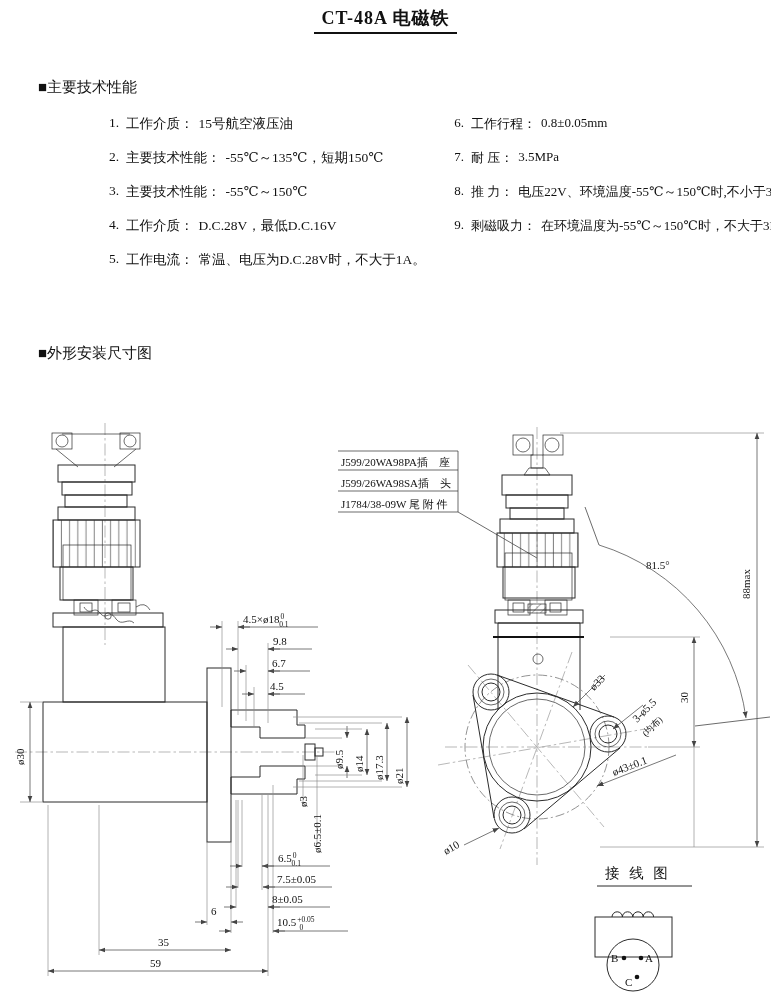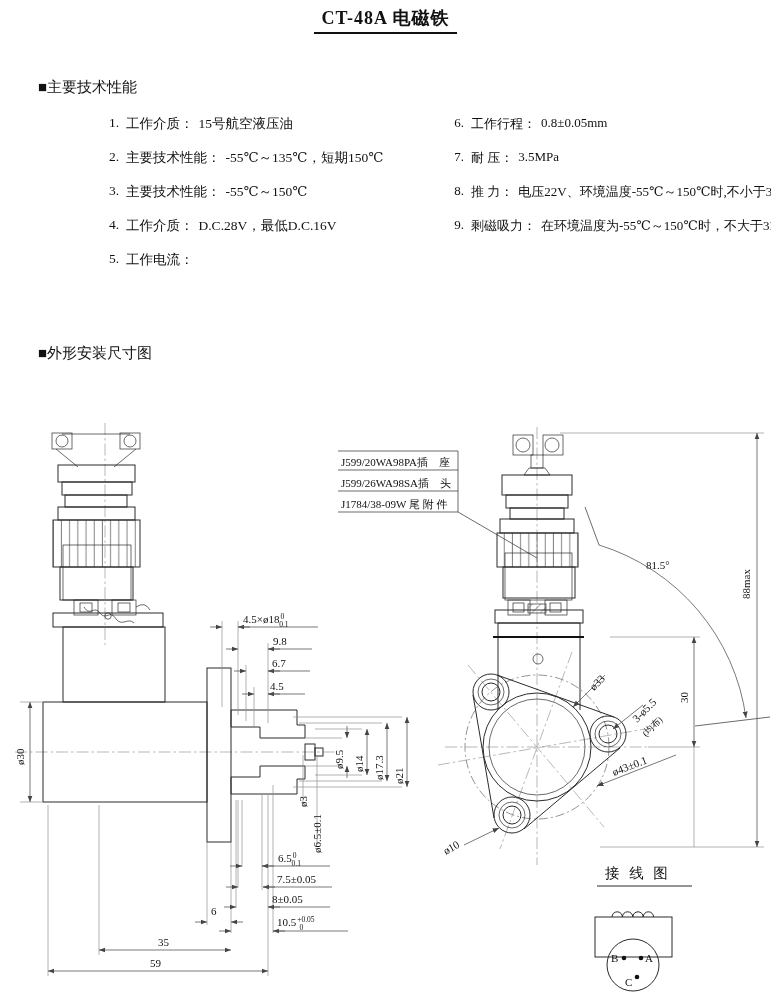--- a/index.html
+++ b/index.html
@@ -57,20 +57,21 @@
         <span class="spec-val">-55℃～150℃</span>
       </div>
     <div class="spec-row">
         <span class="spec-num">4.</span>
         <span class="spec-label">工作介质：</span>
         <span class="spec-val">D.C.28V，最低D.C.16V</span>
       </div>
     <div class="spec-row">
         <span class="spec-num">5.</span>
         <span class="spec-label">工作电流：</span>
+        <span class="spec-val">常温、电压为D.C.28V时，不大于1A。</span>
       </div>
   </div>
 
   <div class="spec-col col-r">
     <div class="spec-row">
         <span class="spec-num">6.</span>
         <span class="spec-label">工作行程：</span>
         <span class="spec-val">0.8±0.05mm</span>
       </div>
     <div class="spec-row">

